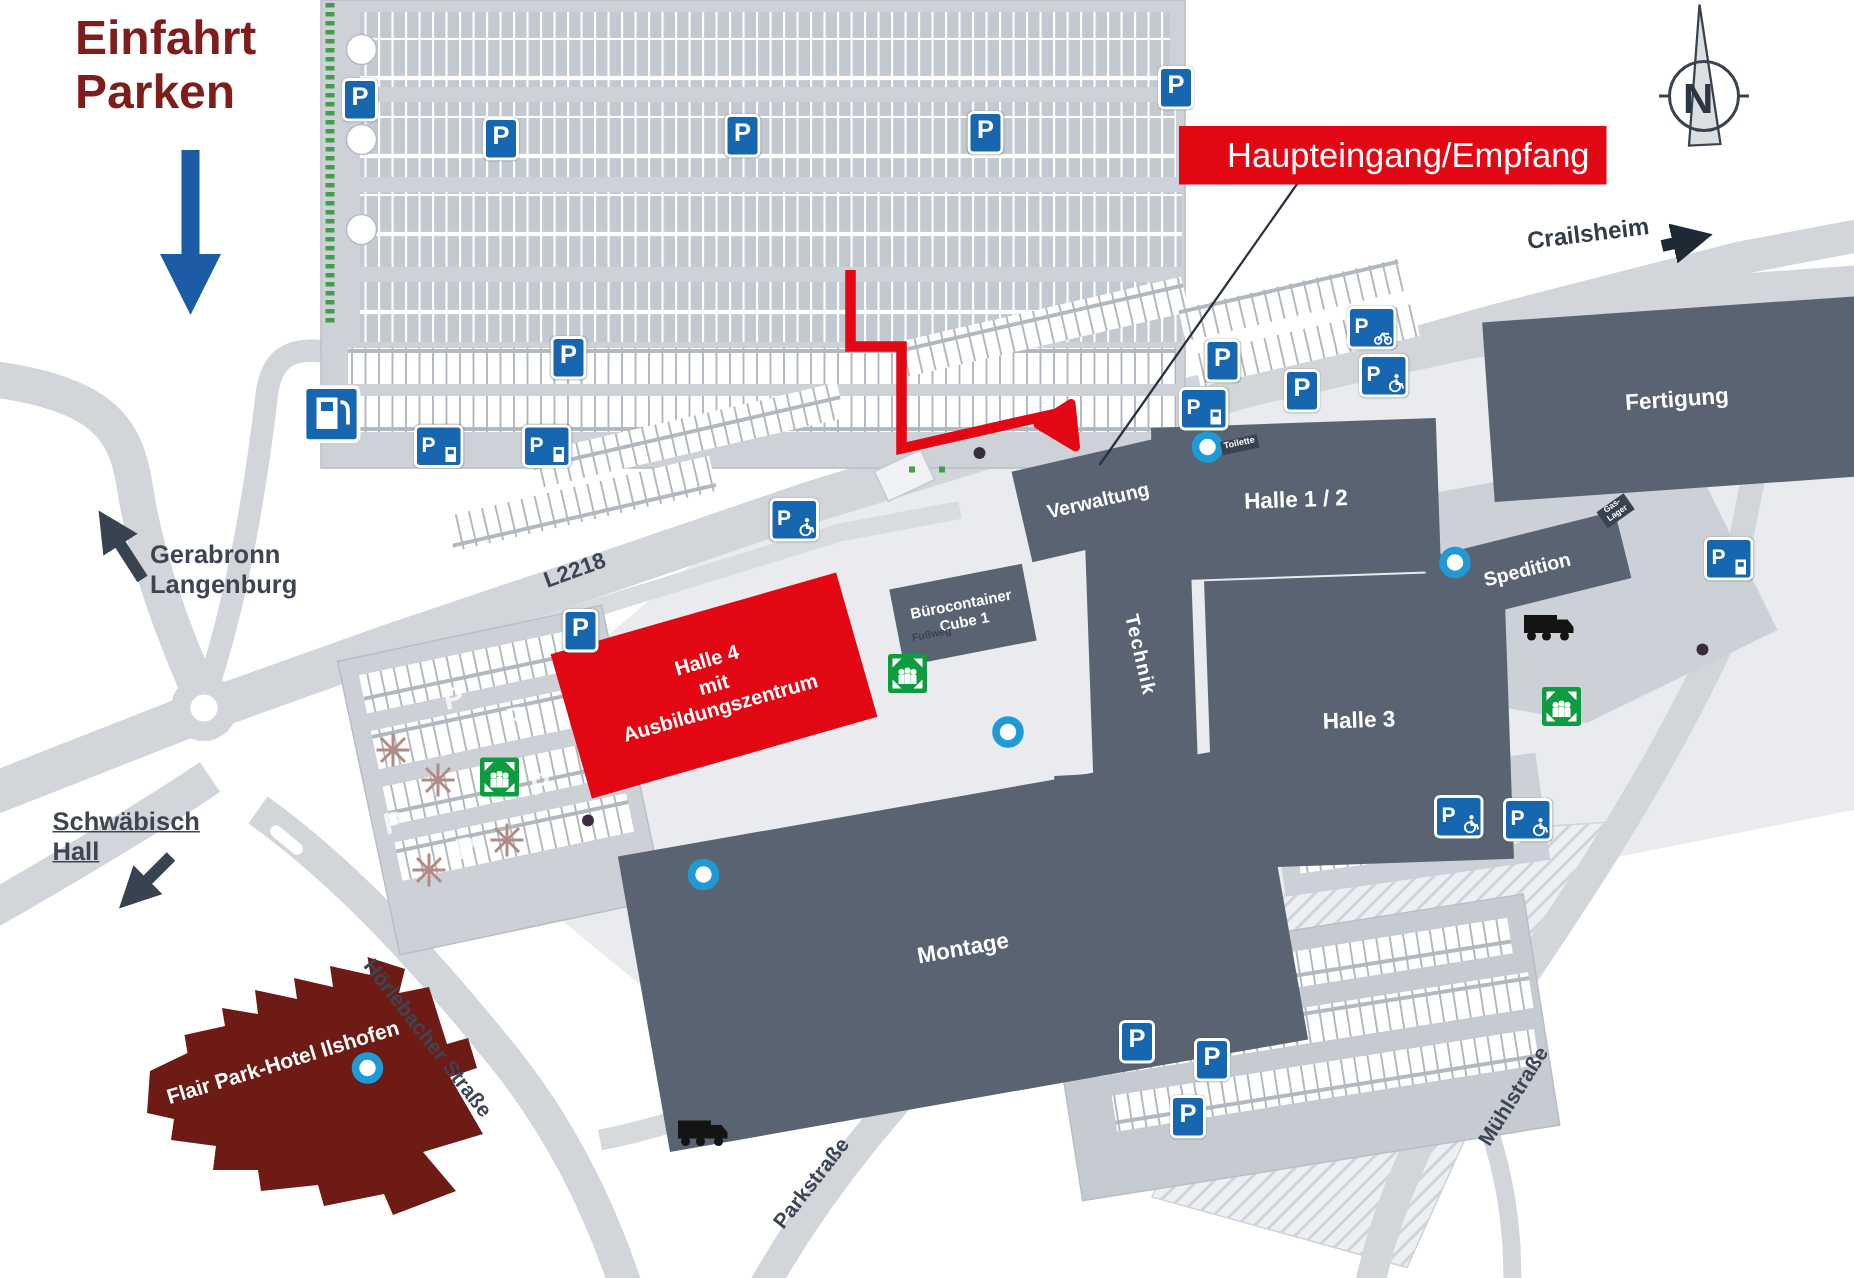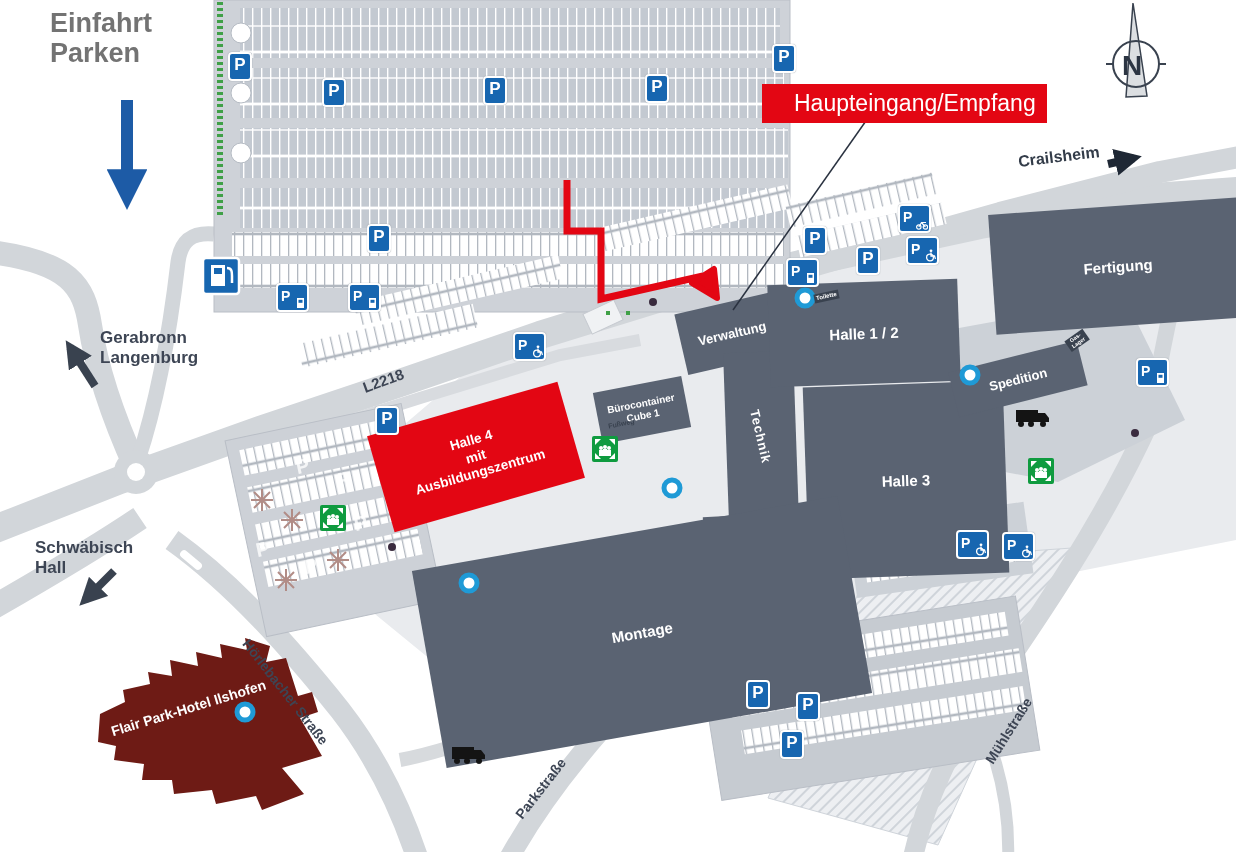--- a/index.html
+++ b/index.html
@@ -7,21 +7,21 @@
        font-family:"Liberation Sans",sans-serif;}
   svg.layer{position:absolute;left:0;top:0;pointer-events:none;}
   .pre{white-space:pre-line;}
   
   .bld{position:absolute;background:#5a6372;color:#fff;font-weight:700;
        display:flex;align-items:center;justify-content:center;text-align:center;}
   .bld.red{background:#e30613;}
   
   .co{position:absolute;background:#e30613;color:#fff;font-size:23px;line-height:1.28;
       padding:5px 11px;font-weight:400;}
-  .title{position:absolute;color:#737373;font-weight:800;font-size:27px;line-height:1.12;}
+  .title{position:absolute;color:#7f1d1d;font-weight:800;font-size:32px;line-height:1.12;}
   .dir{position:absolute;color:#3d4554;font-weight:700;font-size:17px;line-height:1.15;}
   .street{position:absolute;color:#3d4554;font-weight:700;white-space:nowrap;}
   
   .p{position:absolute;width:20px;height:25px;background:#1766b0;border:2px solid #fff;
      border-radius:4px;color:#fff;font-weight:700;font-size:17px;line-height:21px;
      text-align:center;box-shadow:0 0 1px rgba(60,70,85,.6);}
   .p.wide{width:29px;text-align:left;}
   .p.wide .pl{padding-left:3px;font-size:14px;line-height:19px;display:inline-block;}
   .p .sub{position:absolute;right:1px;bottom:1px;}
   .pw{position:absolute;color:rgba(255,255,255,.78);font-weight:700;font-size:20px;
@@ -268,25 +268,25 @@
       <rect width="36" height="36" rx="3" fill="#1766b0" stroke="#fff" stroke-width="2.5"></rect>
       <rect x="8" y="7" width="14" height="21" fill="#fff"></rect>
       <rect x="11" y="10" width="8" height="6" fill="#1766b0"></rect>
       <path d="M24,10 C29,10 29,14 29,18 L29,25" stroke="#fff" stroke-width="2.5" fill="none"></path>
     </g>
   </svg>
 
   <div class="title pre" style="left:50px;top:8px;">Einfahrt
 Parken</div>
 
-  <div class="co" style="left:762px;top:84px;padding-left:32px;">Haupteingang/Empfang</div>
-
-  <div class="dir pre" style="left:100px;top:328px;">Gerabronn
+  <div class="co" style="left:786px;top:84px;padding-left:32px;">Haupteingang/Empfang</div>
+
+  <div class="dir pre" style="left:100px;top:360px;">Gerabronn
 Langenburg</div>
-  <div class="dir pre" style="left:35px;top:538px;">Schwäbisch
+  <div class="dir pre" style="left:35px;top:538px;text-decoration:underline;">Schwäbisch
 Hall</div>
   <div class="dir" style="left:1018px;top:148px;transform:rotate(-7deg);font-size:16px;color:#333c49;">Crailsheim</div>
 
   <div class="street" style="left:362px;top:372px;transform:rotate(-20deg);font-size:15px;">L2218</div>
   <div class="street" style="left:252px;top:636px;transform:rotate(52deg);transform-origin:left top;font-size:14px;">Hörlebacher Straße</div>
   <div class="street" style="left:512px;top:812px;transform:rotate(-52deg);transform-origin:left top;font-size:14px;">Parkstraße</div>
   <div class="street" style="left:982px;top:758px;transform:rotate(-58deg);transform-origin:left top;font-size:14px;">Mühlstraße</div>
   <div class="street" style="left:608px;top:420px;transform:rotate(-11deg);font-size:7px;color:#39424f;">Fußweg</div>
 
   <div class="street pre" style="left:108px;top:700px;width:160px;transform:rotate(-17deg);font-size:14px;color:#fff;text-align:center;">Flair Park-Hotel

